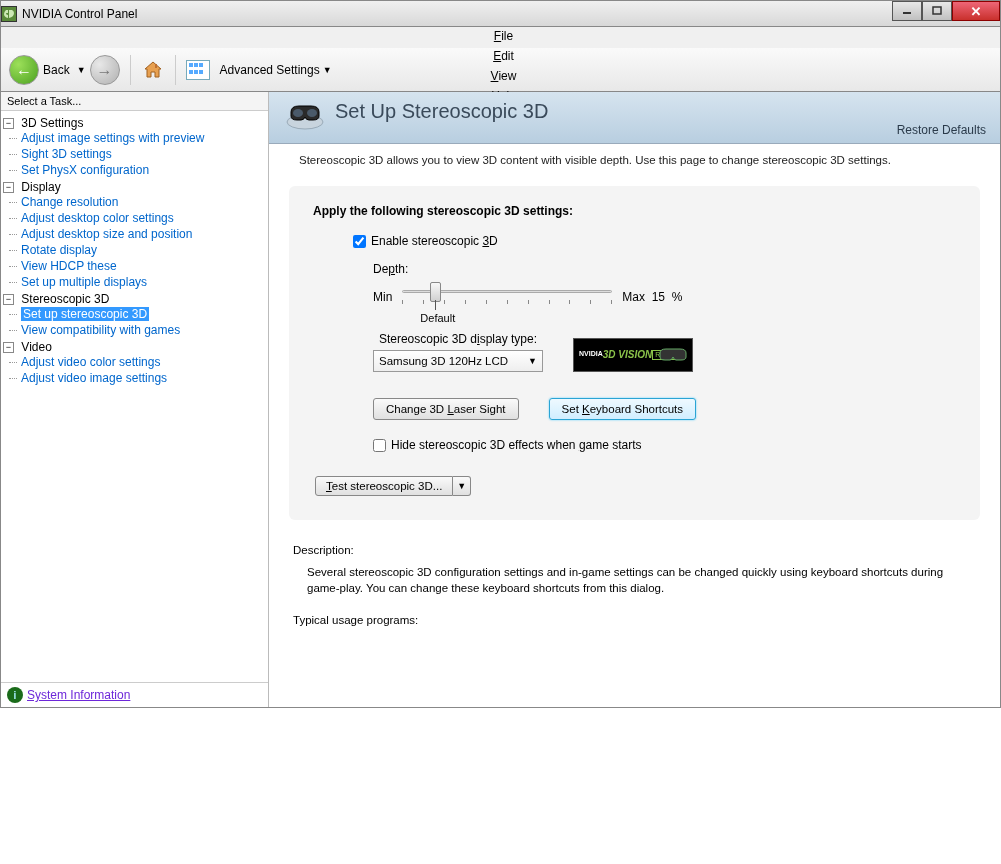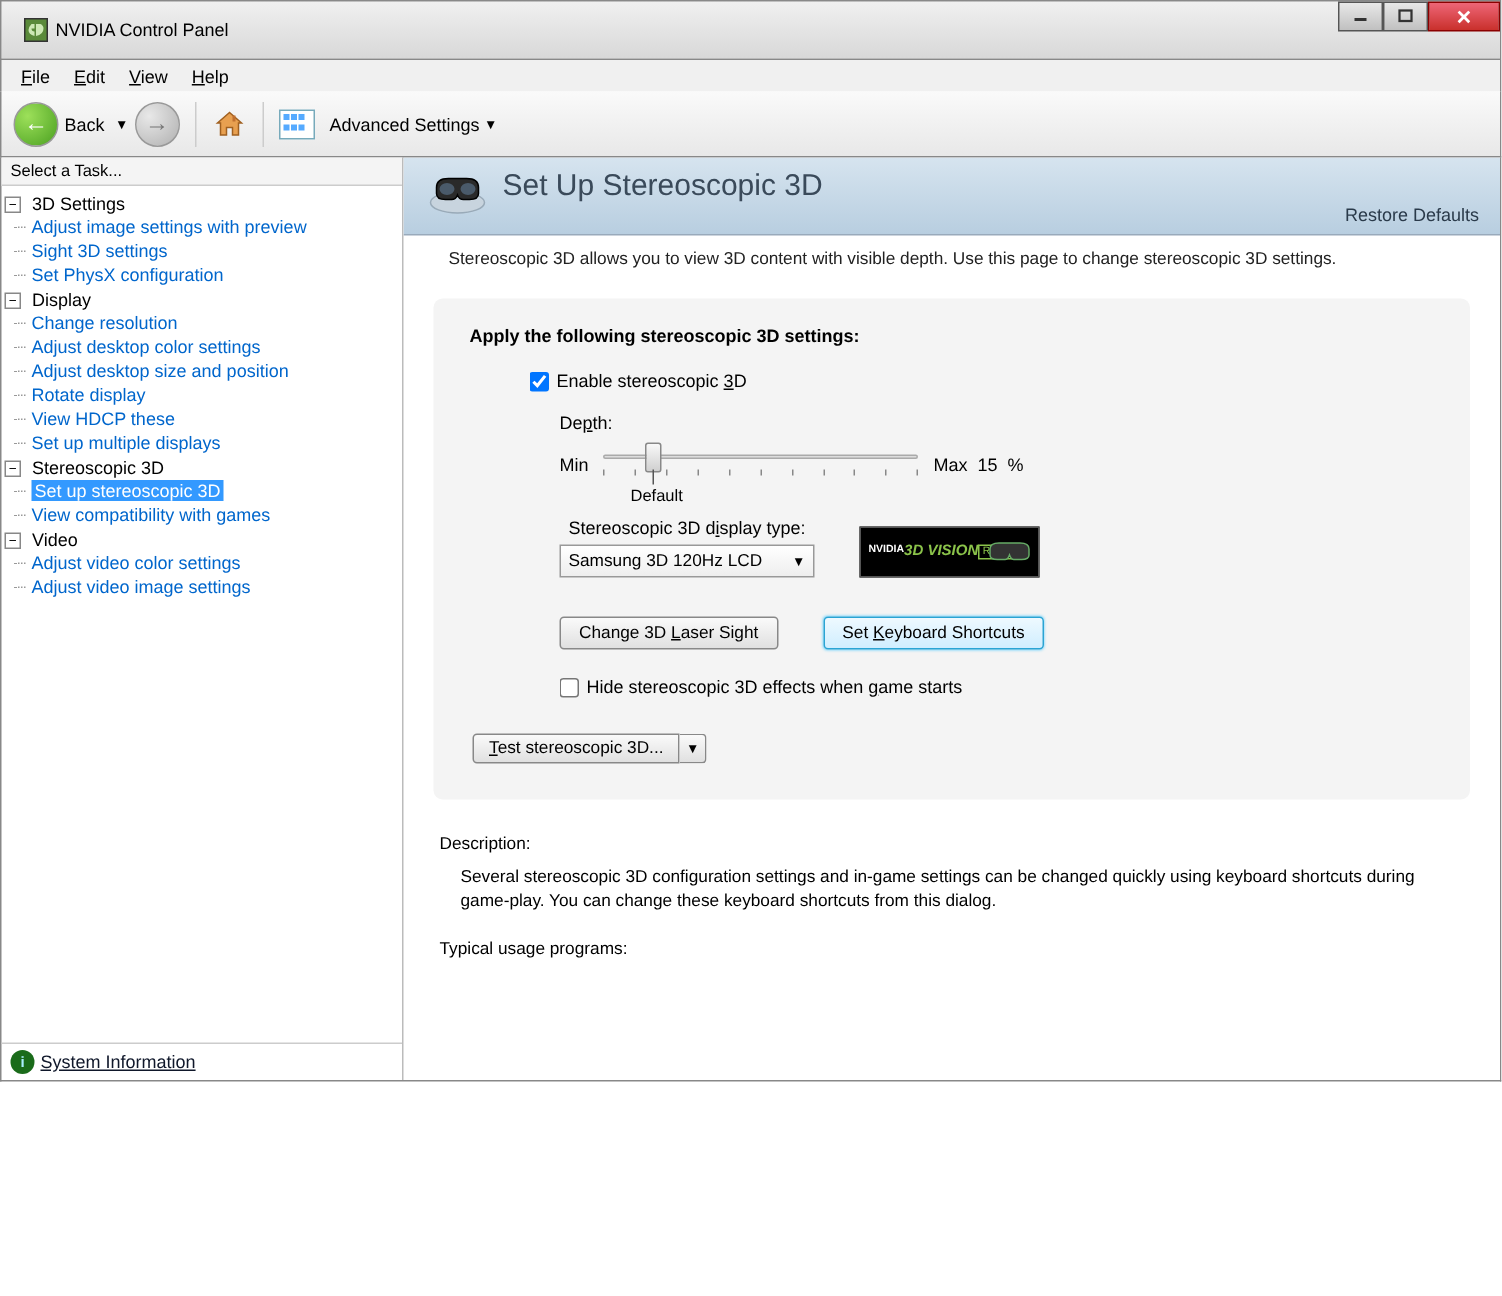--- a/index.html
+++ b/index.html
@@ -1,30 +1,30 @@
 <!DOCTYPE html>
 <html><head>
 <meta charset="utf-8">
 <style>
 * { box-sizing: border-box; margin: 0; padding: 0; }
 body { font-family: "Segoe UI", Tahoma, sans-serif; font-size: 12px; background: #fff; overflow: hidden; width: 1001px; height: 864px; position: relative; }
 
 
-.titlebar { height: 40px; background: linear-gradient(to bottom, #f0f0f0, #d8d8d8); border: 1px solid #888; display: flex; align-items: center; padding-left: 15px; position: relative; }
+.titlebar { height: 27px; background: linear-gradient(to bottom, #f0f0f0, #d8d8d8); border: 1px solid #888; display: flex; align-items: center; padding-left: 0; position: relative; }
 .titlebar-icon { width: 16px; height: 16px; background: #5a8a3a; border: 1px solid #333; margin-right: 5px; display: flex; align-items: center; justify-content: center; }
 .titlebar-icon svg { width: 12px; height: 12px; }
 .titlebar-text { font-size: 12px; color: #000; }
 .win-controls { position: absolute; right: 0; top: 0; display: flex; }
 .win-btn { width: 30px; height: 20px; border: 1px solid #555; display: flex; align-items: center; justify-content: center; font-size: 10px; }
 .win-min { background: linear-gradient(to bottom, #e8e8e8, #c0c0c0); }
 .win-max { background: linear-gradient(to bottom, #e8e8e8, #c0c0c0); }
 .win-close { width: 48px; background: linear-gradient(to bottom, #e67, #c9302c); color: #fff; border-color: #8b0000; border-top-right-radius: 0; }
 .win-close-inner { font-weight: bold; font-size: 13px; }
 
-.menubar { height: 21px; border-left: 1px solid #888; border-right: 1px solid #888; background: #f0f0f0; display: flex; align-items: center; padding-left: 6px; gap: 2px; }
+.menubar { height: 21px; border-left: 1px solid #888; border-right: 1px solid #888; background: #f0f0f0; display: flex; align-items: center; padding-left: 6px; gap: 2px; flex-direction: column; }
 .menu-item { padding: 2px 7px; cursor: default; }
 .menu-item span.u { text-decoration: underline; }
 
 .toolbar { height: 44px; border: 1px solid #888; border-top: none; background: linear-gradient(to bottom, #fafafa, #e8e8e8); display: flex; align-items: center; padding-left: 8px; gap: 10px; }
 .nav-back { display: flex; align-items: center; gap: 4px; }
 .nav-circle { width: 30px; height: 30px; border-radius: 50%; border: 1px solid #999; display: flex; align-items: center; justify-content: center; }
 .nav-back-btn { background: radial-gradient(circle at 30% 30%, #9de05a, #4aa020); }
 .nav-fwd-btn { background: radial-gradient(circle at 30% 30%, #e8e8e8, #b0b0b0); }
 .nav-arrow { color: #fff; font-size: 16px; font-weight: bold; }
 .nav-arrow.fwd { color: #777; }
@@ -44,21 +44,21 @@
 .tree { flex: 1; padding: 4px 2px; overflow: auto; font-size: 12px; }
 .tree-node { padding: 1px 0; }
 .tree-toggle { display: inline-block; width: 11px; height: 11px; border: 1px solid #888; text-align: center; line-height: 9px; font-size: 9px; margin-right: 4px; background: #fff; cursor: pointer; vertical-align: middle; }
 .tree-label { cursor: default; }
 .tree-children { padding-left: 14px; }
 .tree-leaf { padding: 1px 0 1px 4px; color: #0066cc; cursor: pointer; position: relative; }
 .tree-leaf::before { content: ""; position: absolute; left: -8px; top: 50%; width: 8px; border-top: 1px dotted #999; }
 .tree-leaf.selected span { background: #3399ff; color: #fff; padding: 0 2px; }
 .sidebar-footer { border-top: 1px solid #ccc; padding: 4px 6px; display: flex; align-items: center; gap: 4px; }
 .sysinfo-icon { width: 16px; height: 16px; border-radius: 50%; background: #1a6b1a; display: flex; align-items: center; justify-content: center; color: #aef; font-size: 10px; font-weight: bold; }
-.sysinfo-link { color: #0f172a; text-decoration: underline; cursor: pointer; }
+.sysinfo-link { color: #6d28d9; text-decoration: underline; cursor: pointer; }
 
 
 .main { flex: 1; display: flex; flex-direction: column; overflow: auto; }
 .page-header { background: linear-gradient(to bottom, #d6e4ef, #b8cee0); border-bottom: 1px solid #9ab; padding: 8px 16px 6px 16px; display: flex; align-items: flex-start; position: relative; min-height: 52px; }
 .header-icon { width: 40px; height: 32px; margin-right: 10px; display: flex; align-items: center; justify-content: center; }
 .page-title { font-size: 20px; color: #3a4a5a; font-weight: normal; }
 .restore-link { position: absolute; right: 14px; bottom: 6px; color: #2a3a4a; font-size: 12px; cursor: pointer; }
 .intro { padding: 10px 30px; font-size: 11.5px; color: #222; }
 
 .settings-panel { margin: 10px 20px; background: #f4f4f4; border-radius: 6px; padding: 18px 24px 24px 24px; }

